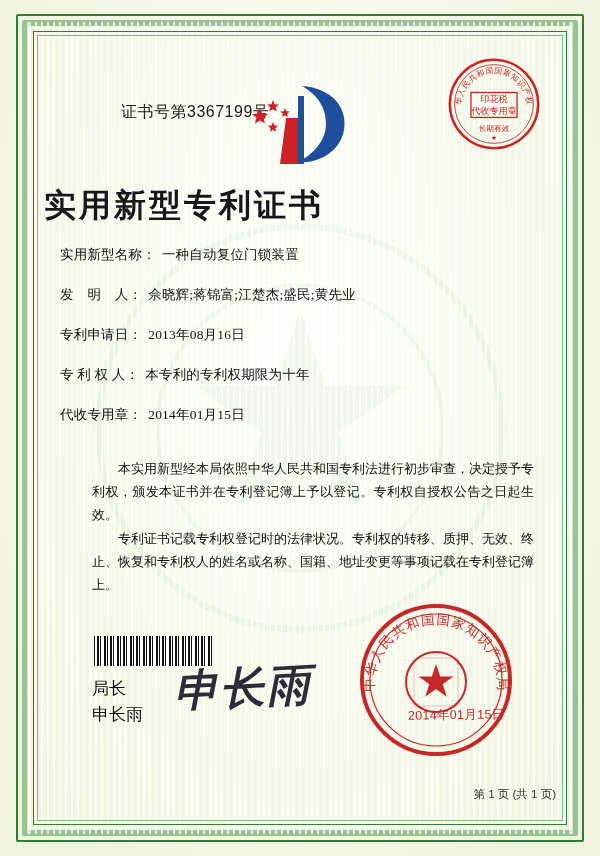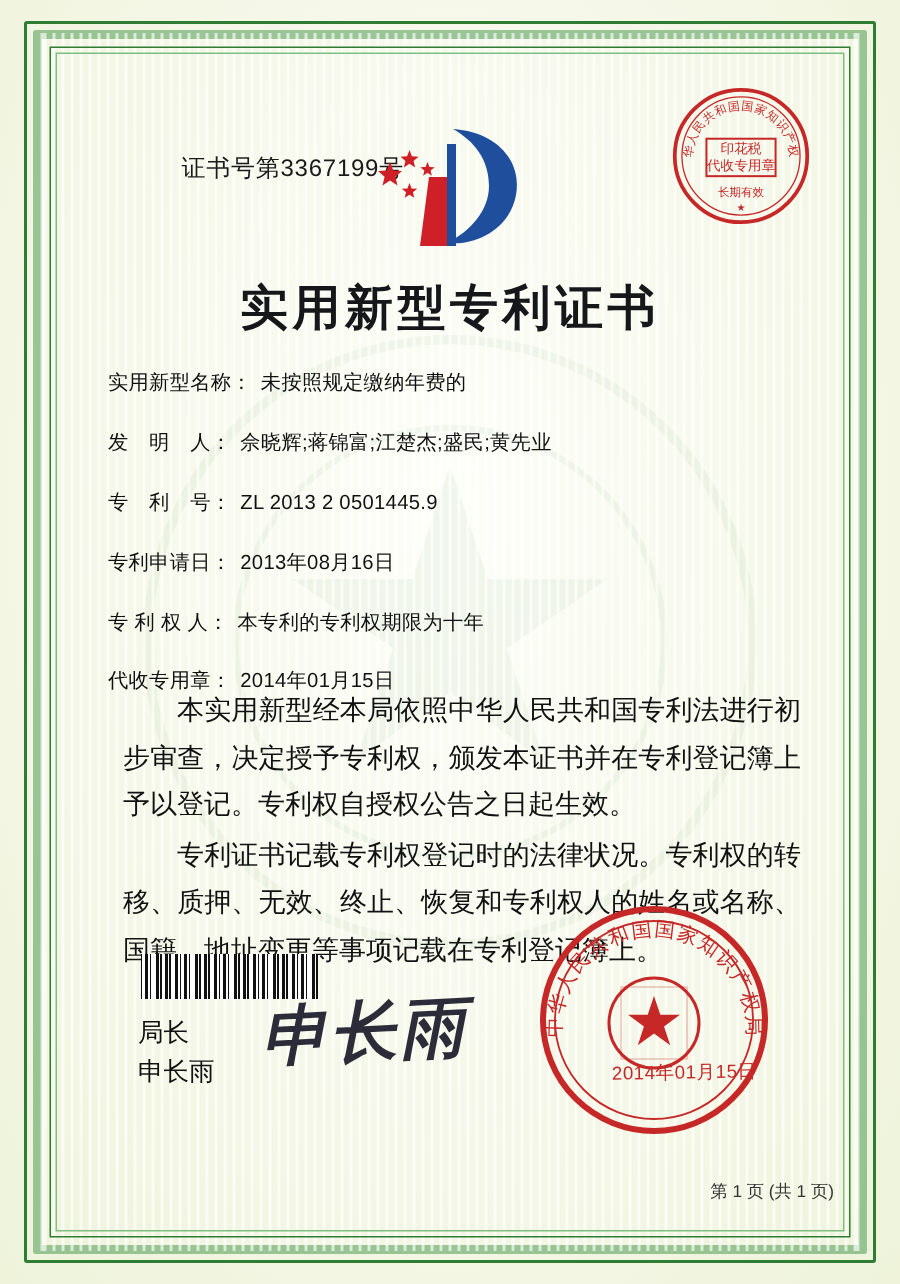--- a/index.html
+++ b/index.html
@@ -76,53 +76,52 @@
   
   .seal-top {
     position: absolute;
     right: 14px; top: 12px;
     width: 96px; height: 96px;
   }
 
   .title {
     position: absolute;
     left: 0; right: 0; top: 140px;
-    text-align: center;
     font-family: Liberation Serif, serif;
     font-size: 32px;
     font-weight: bold;
     color: #15171a;
     letter-spacing: 3px;
   }
 
   .fields {
     position: absolute;
-    left: 28px; right: 20px; top: 202px;
+    left: 16px; right: 20px; top: 202px; font-family: Liberation Serif, serif;
   }
   .field {
     display: flex;
     align-items: baseline;
     margin-bottom: 21px;
     font-size: 13.5px;
     color: #111;
     line-height: 1.4;
   }
   .field .label {
     white-space: nowrap;
     letter-spacing: 0.2px;
   }
   .field .value {
     margin-left: 6px;
     letter-spacing: 0.2px;
   }
 
   .paragraphs {
     position: absolute;
-    left: 18px; right: 22px; top: 414px;
-    font-size: 18px;
+    left: 28px; right: 22px; top: 414px;
+    font-size: 13px;
     color: #111;
     line-height: 1.75;
     text-align: justify;
     padding-left: 20px;
   }
   .paragraphs p { text-indent: 2em; margin-bottom: 2px; }
 
   
   .barcode {
     position: absolute;
@@ -235,29 +234,25 @@
       <text x="50" y="60" font-size="9.5" fill="#c62828" text-anchor="middle" font-family="DejaVu Serif, serif">代收专用章</text>
       <text x="50" y="78" font-size="8" fill="#c62828" text-anchor="middle" font-family="DejaVu Serif, serif">长期有效</text>
       <text x="50" y="88" font-size="7" fill="#c62828" text-anchor="middle" font-family="DejaVu Serif, serif">★</text>
     </svg>
 
     <div class="title">实用新型专利证书</div>
 
     <div class="fields">
       <div class="field">
         <span class="label">实用新型名称：</span>
-        <span class="value">未按照规定缴纳年费的</span>
+        <span class="value">一种自动复位门锁装置</span>
       </div>
       <div class="field">
         <span class="label">发　明　人：</span>
         <span class="value">佘晓辉;蒋锦富;江楚杰;盛民;黄先业</span>
-      </div>
-      <div class="field">
-        <span class="label">专　利　号：</span>
-        <span class="value">ZL 2013 2 0501445.9</span>
       </div>
       <div class="field">
         <span class="label">专利申请日：</span>
         <span class="value">2013年08月16日</span>
       </div>
       <div class="field">
         <span class="label">专 利 权 人：</span>
         <span class="value">本专利的专利权期限为十年</span>
       </div>
       <div class="field">

